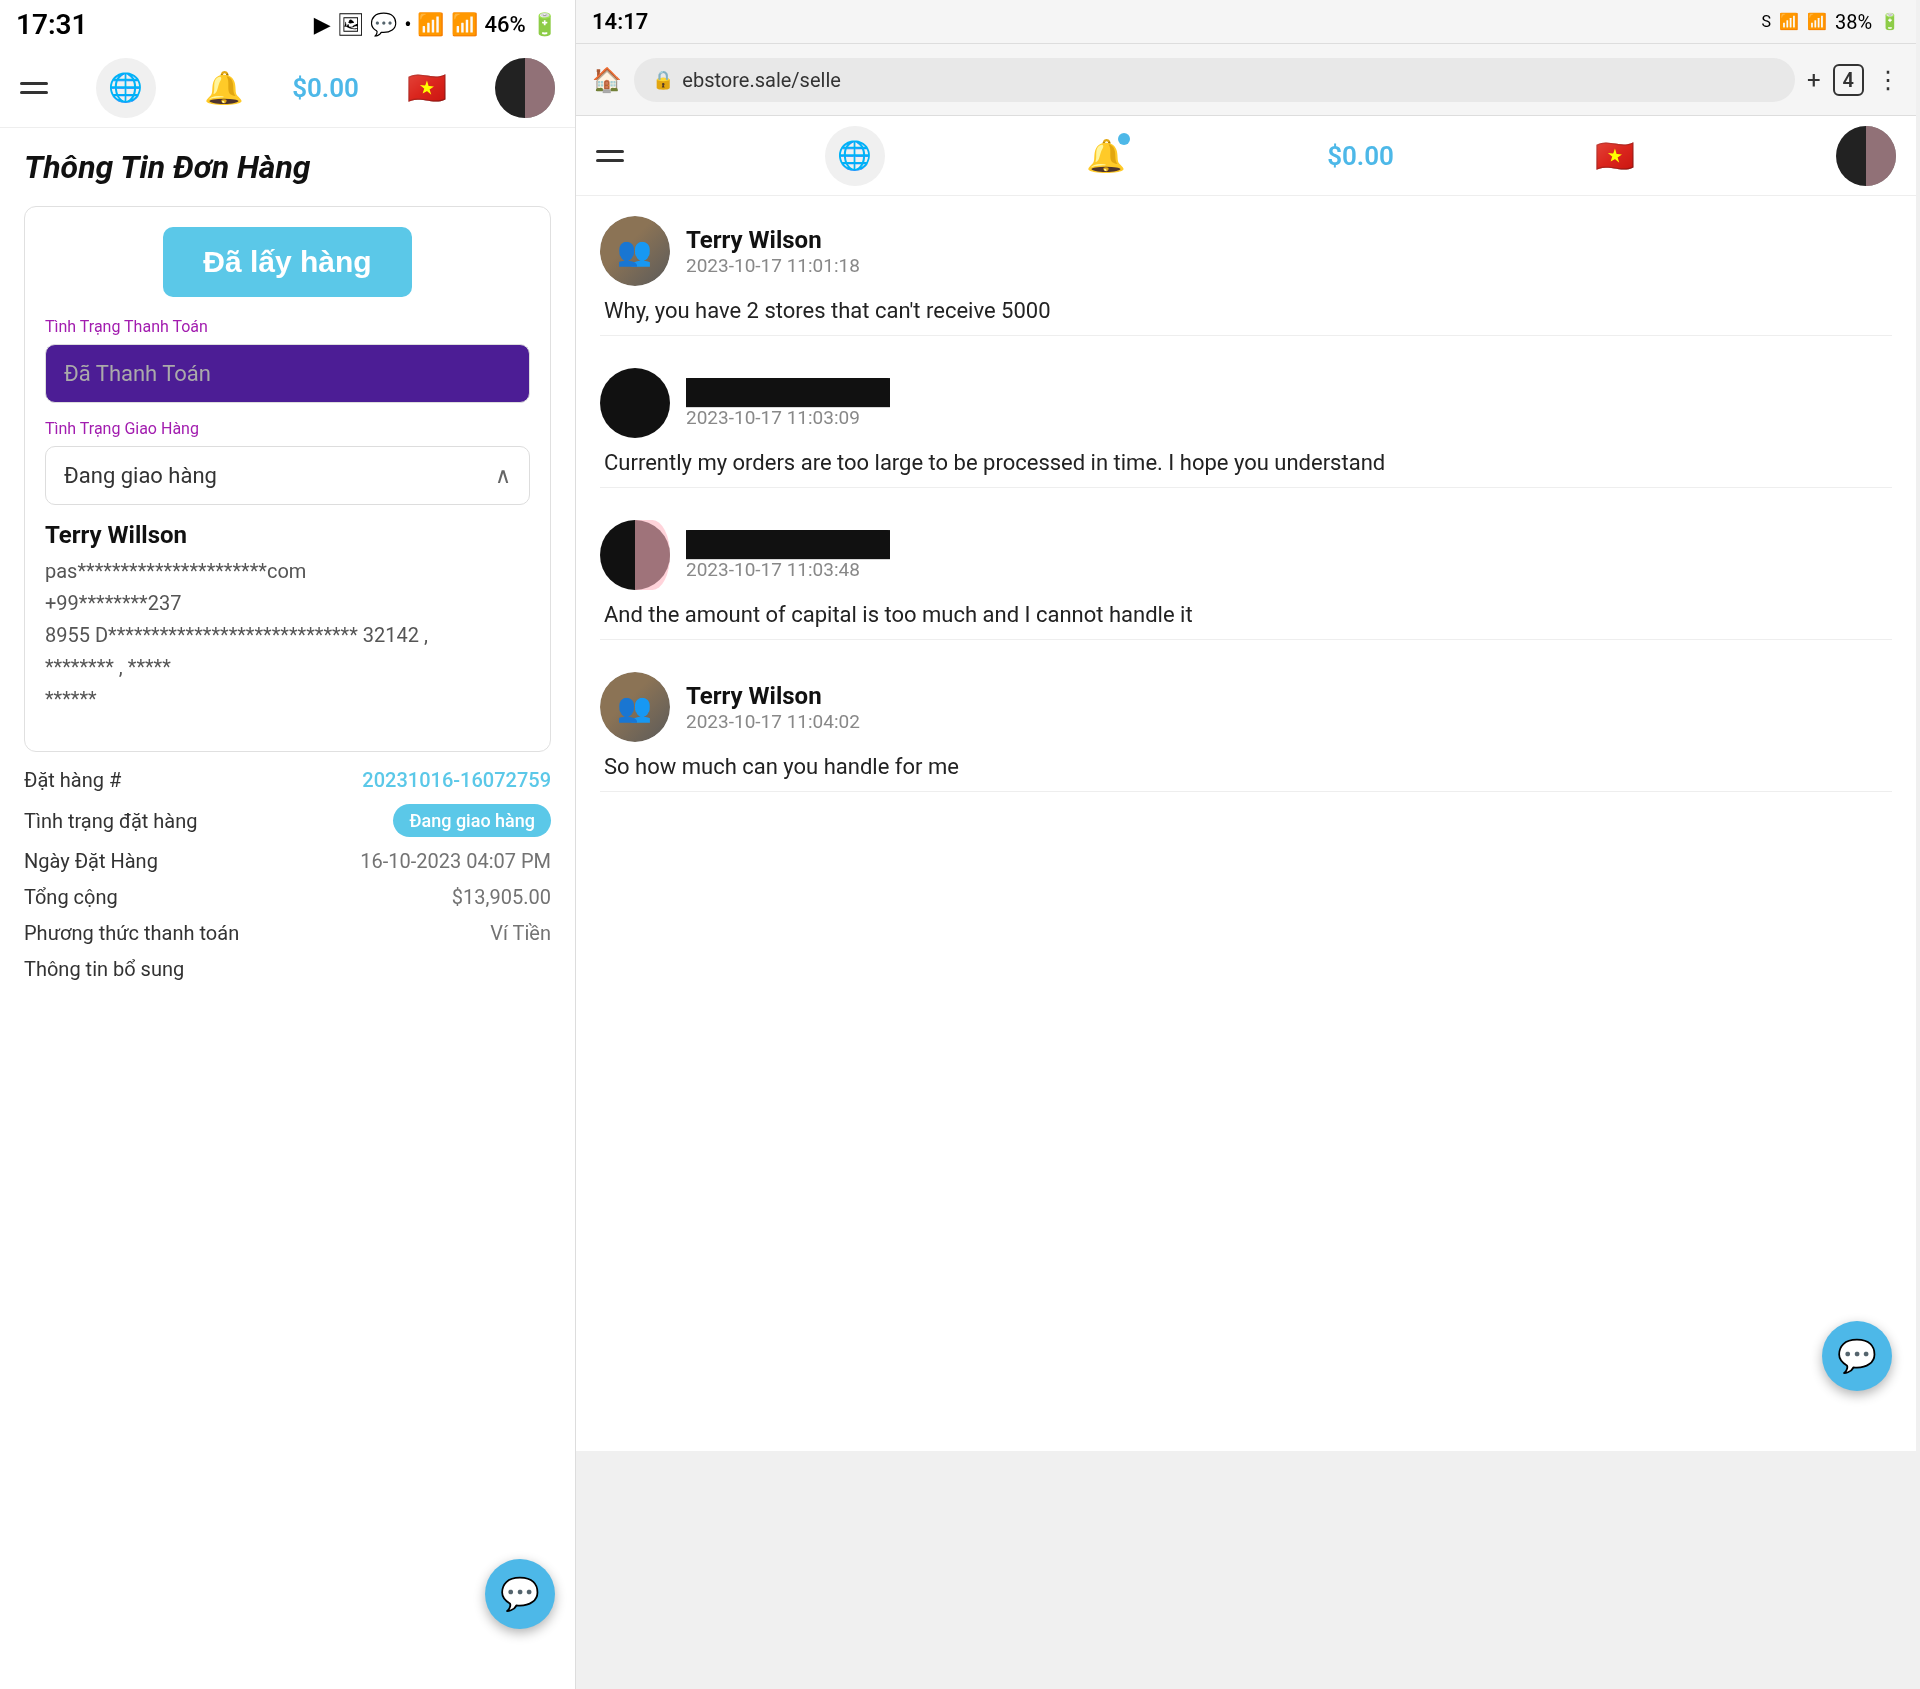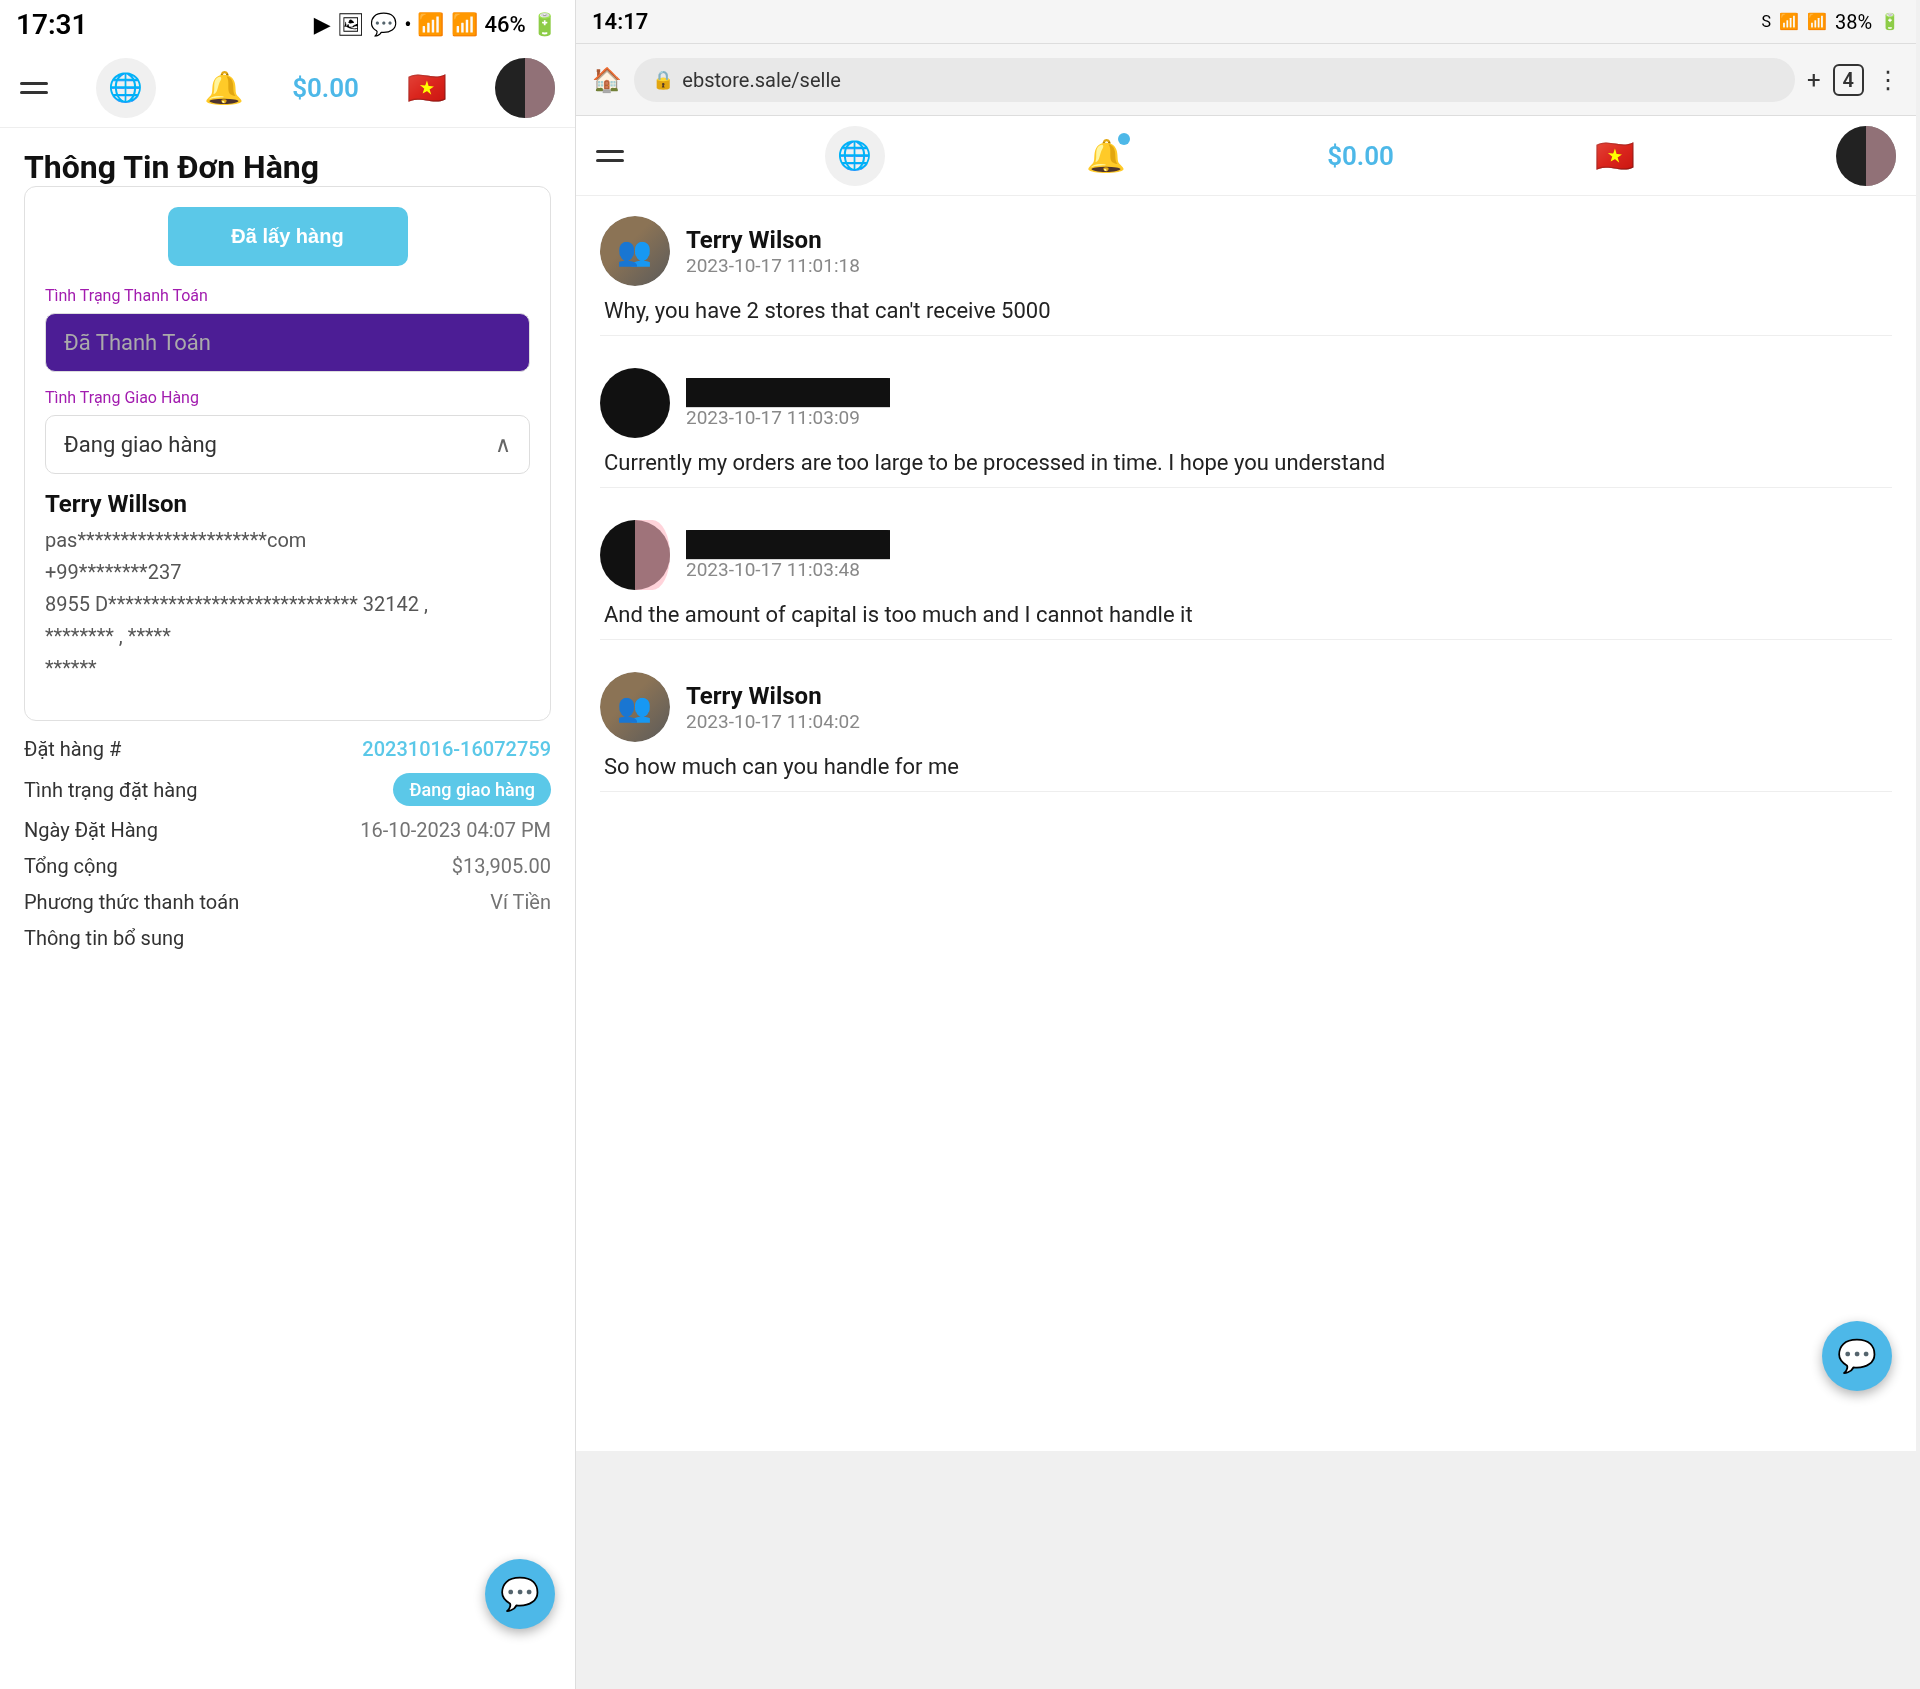--- a/index.html
+++ b/index.html
@@ -123,37 +123,39 @@
     .main-content-left {
       padding: 20px 24px;
       flex: 1;
       overflow-y: auto;
     }
 
     .page-title {
       font-size: 32px;
       font-weight: 700;
       color: #111;
+      margin-bottom: 20px;
+      font-style: italic;
     }
 
     .card-section {
       background: #fff;
       border: 1px solid #e0e0e0;
       border-radius: 12px;
       padding: 20px;
       margin-bottom: 16px;
     }
 
     .btn-primary {
       background: #5bc8e8;
       color: #fff;
       border: none;
       border-radius: 10px;
       padding: 18px 40px;
-      font-size: 20px;
+      font-size: 30px;
       font-weight: 600;
       cursor: pointer;
       display: block;
       margin: 0 auto 20px auto;
       min-width: 240px;
       text-align: center;
     }
 
     .field-label {
       font-size: 16px;

